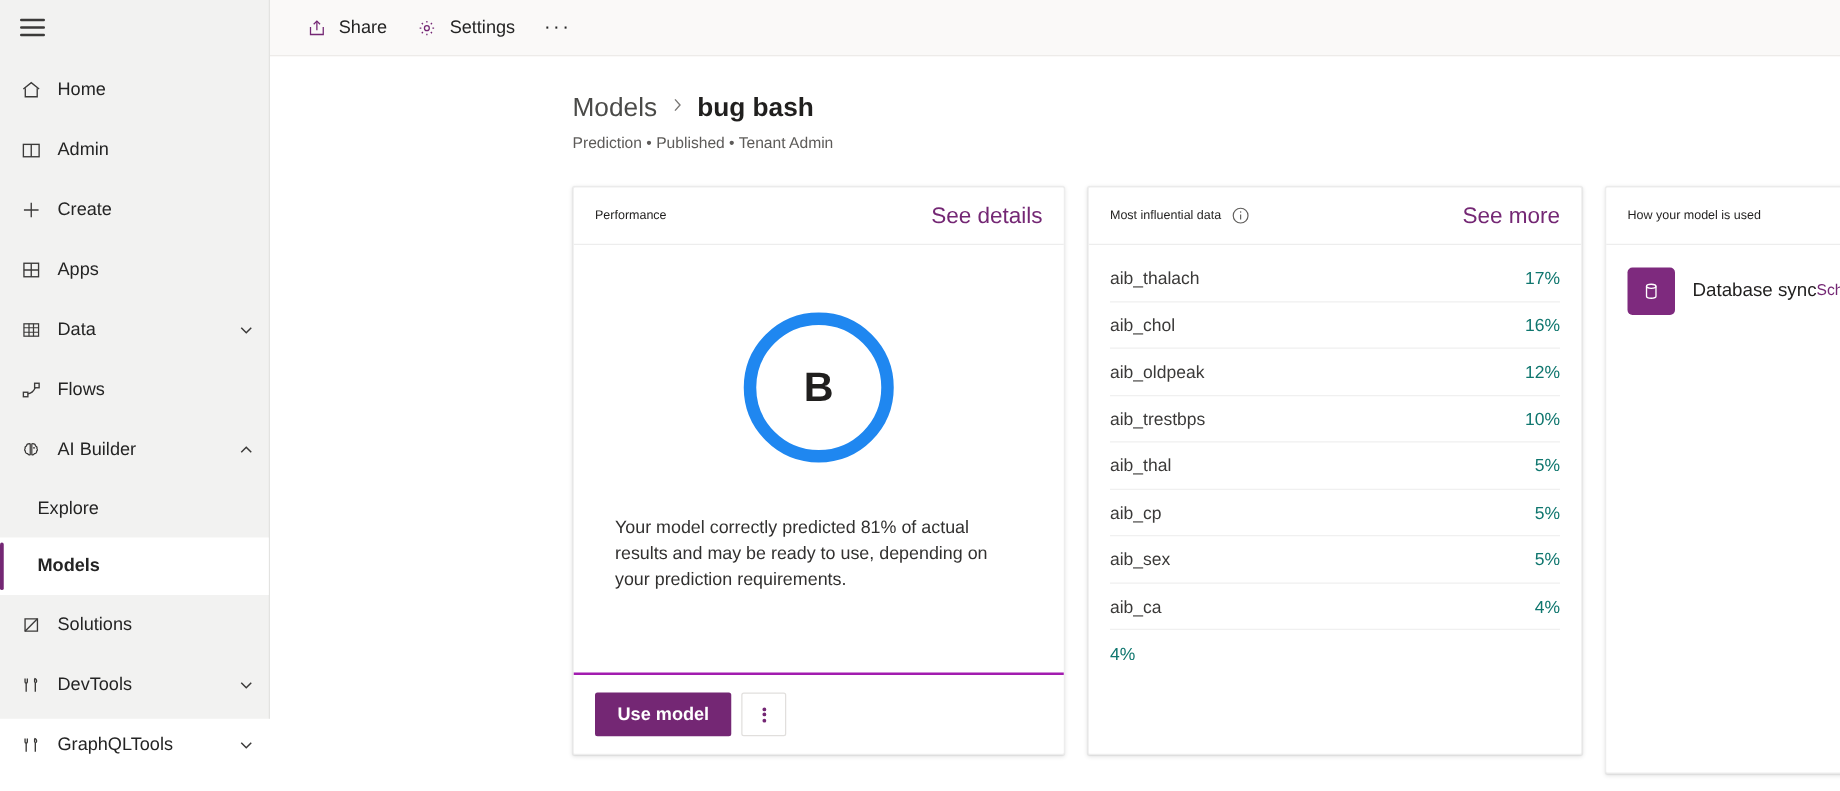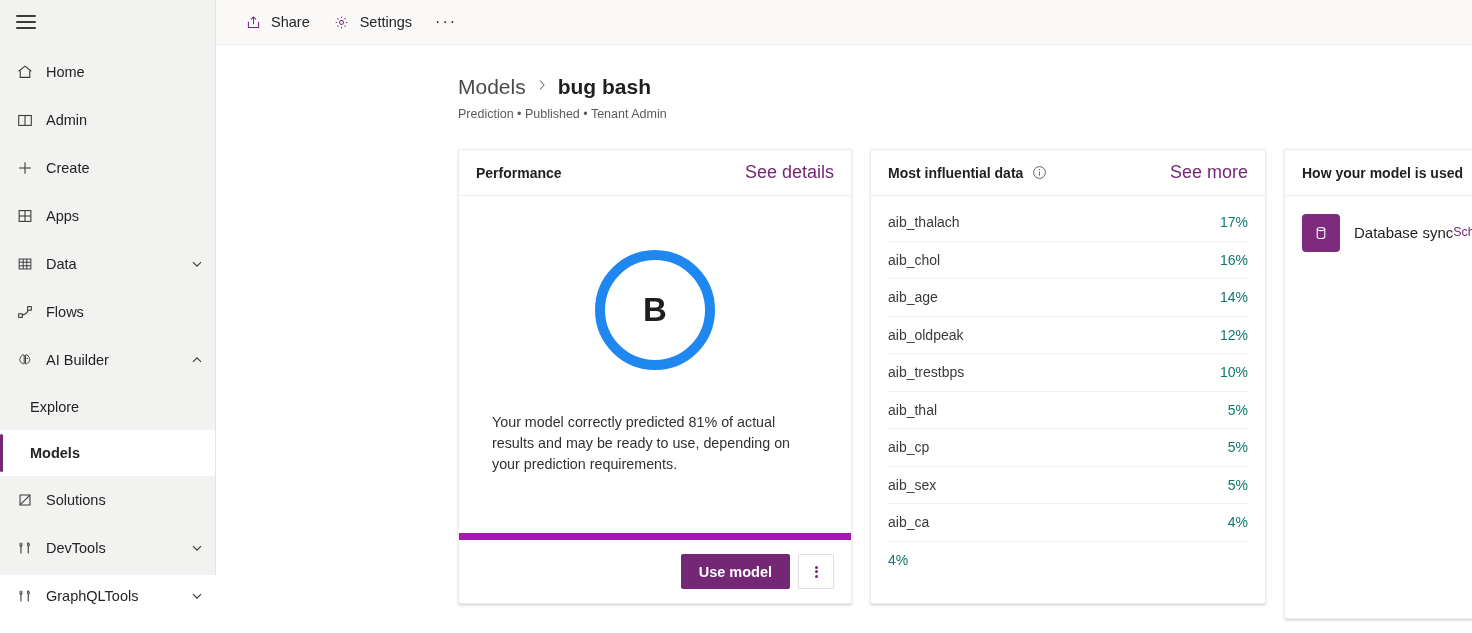--- a/index.html
+++ b/index.html
@@ -122,21 +122,21 @@
   .card-infl { width: 396px; height: 455px; display: flex; flex-direction: column; }
   .card-used { width: 394px; height: 470px; display: flex; flex-direction: column; }
 
   .card-head {
     height: 46px; flex: 0 0 46px;
     border-bottom: 1px solid #ededed;
     display: flex; align-items: center;
     padding: 0 17px;
   }
   .card-title {
-    font-size: 14px; font-weight: bold; color: #201f1e;
+    font-size: 10px; font-weight: normal; color: #201f1e;
   }
   .info-icon {
     width: 16px; height: 16px; margin-left: 8px;
     display: inline-flex; align-items: center; justify-content: center;
     color: #605e5c; cursor: pointer;
   }
   .card-link {
     margin-left: auto; font-size: 18px; color: #742774; cursor: pointer;
   }
 
@@ -150,22 +150,22 @@
     border: 10px solid #1f87f0;
     display: flex; align-items: center; justify-content: center;
     background: #fff;
   }
   .grade { font-size: 33px; font-weight: bold; color: #201f1e; }
   .perf-text {
     margin-top: 42px; font-size: 14.3px; line-height: 21px; color: #323130;
     padding: 0 14px 0 16px;
   }
   .perf-footer {
-    margin-top: auto; border-top: 7px solid #a21caf;
-    padding: 14px 17px; display: flex; justify-content: flex-end; align-items: center;
+    margin-top: auto; border-top: 2px solid #a21caf;
+    padding: 14px 17px; display: flex; align-items: center;
   }
   .btn-primary {
     background: #742774; color: #fff; border: none;
     height: 35px; padding: 0 18px; font-size: 14.5px; font-weight: bold;
     cursor: pointer; border-radius: 2px;
     font-family: "Liberation Sans", sans-serif;
   }
   .btn-more {
     width: 36px; height: 35px; margin-left: 8px;
     border: 1px solid #e1dfdd; background: #fff; cursor: pointer;
@@ -437,24 +437,20 @@
           <span class="card-link">See more</span>
         </div>
         <div class="infl-list">
           <div class="infl-row">
             <span class="infl-name">aib_thalach</span>
             <span class="infl-val">17%</span>
           </div>
           <div class="infl-row">
             <span class="infl-name">aib_chol</span>
             <span class="infl-val">16%</span>
-          </div>
-          <div class="infl-row">
-            <span class="infl-name">aib_age</span>
-            <span class="infl-val">14%</span>
           </div>
           <div class="infl-row">
             <span class="infl-name">aib_oldpeak</span>
             <span class="infl-val">12%</span>
           </div>
           <div class="infl-row">
             <span class="infl-name">aib_trestbps</span>
             <span class="infl-val">10%</span>
           </div>
           <div class="infl-row">

